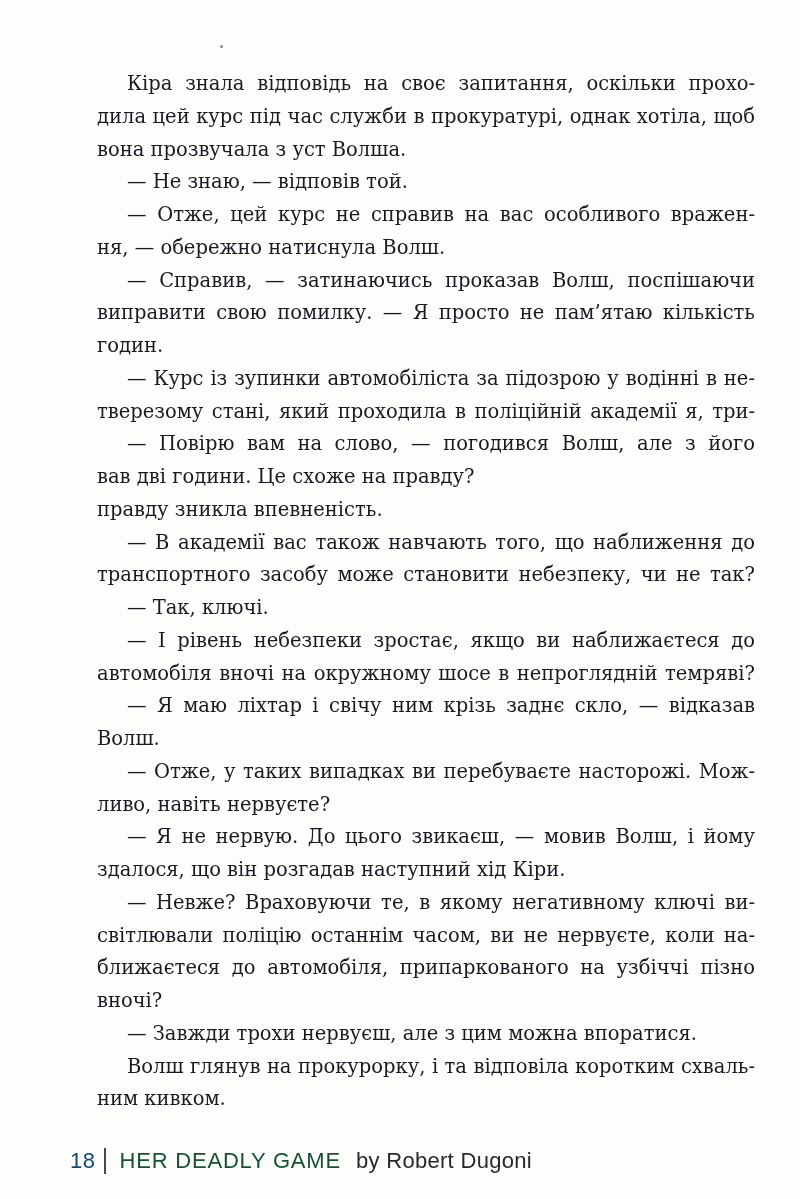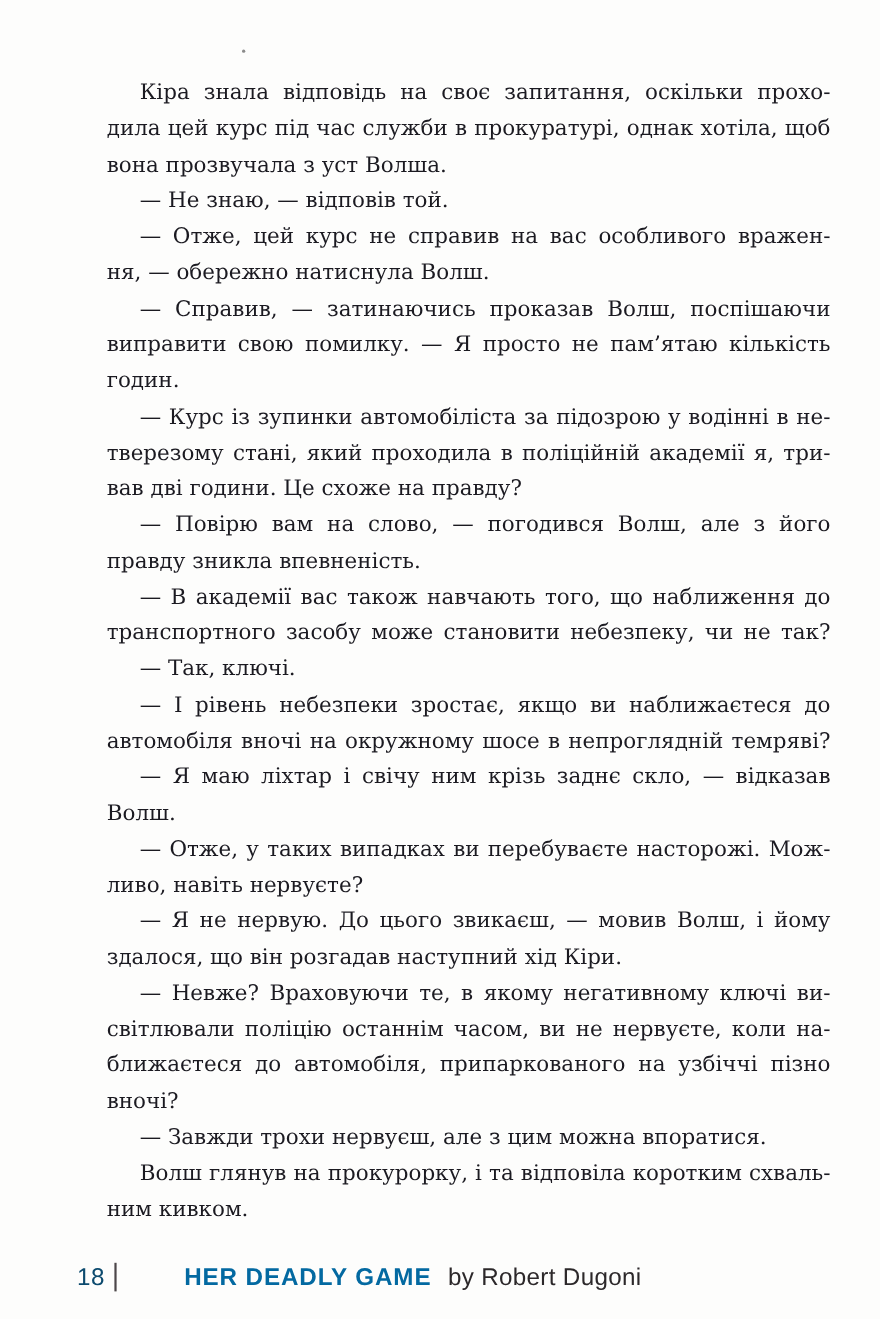--- a/index.html
+++ b/index.html
@@ -54,24 +54,23 @@
     color: #0c4a6e;
     letter-spacing: 0.5px;
   }
   .footer .divider {
     width: 2px;
     height: 26px;
     background: #4c4749;
     margin: 0 13px 0 9px;
   }
   .footer .title {
-    font-weight: bold;
-    color: #0369a1;
+    font-weight: normal;
+    color: #14532d;
     letter-spacing: 0.8px;
-    margin-left: 48px;
   }
   .footer .author {
     margin-left: 15px;
     letter-spacing: 0.3px;
     color: #2c282a;
   }
 </style>
 </head>
 <body>
 
@@ -84,22 +83,22 @@
       <div class="line fill">дила цей курс під час служби в прокуратурі, однак хотіла, щоб</div>
       <div class="line">вона прозвучала з уст Волша.</div>
       <div class="line indent">— Не знаю, — відповів той.</div>
       <div class="line indent fill">— Отже, цей курс не справив на вас особливого вражен-</div>
       <div class="line">ня, — обережно натиснула Волш.</div>
       <div class="line indent fill">— Справив, — затинаючись проказав Волш, поспішаючи</div>
       <div class="line fill">виправити свою помилку. — Я просто не пам’ятаю кількість</div>
       <div class="line">годин.</div>
       <div class="line indent fill">— Курс із зупинки автомобіліста за підозрою у водінні в не-</div>
       <div class="line fill">тверезому стані, який проходила в поліційній академії я, три-</div>
+      <div class="line indent fill">— Повірю вам на слово, — погодився Волш, але з його</div>
       <div class="line">вав дві години. Це схоже на правду?</div>
-      <div class="line indent fill">— Повірю вам на слово, — погодився Волш, але з його</div>
       <div class="line">правду зникла впевненість.</div>
       <div class="line indent fill">— В академії вас також навчають того, що наближення до</div>
       <div class="line fill">транспортного засобу може становити небезпеку, чи не так?</div>
       <div class="line indent">— Так, ключі.</div>
       <div class="line indent fill">— І рівень небезпеки зростає, якщо ви наближаєтеся до</div>
       <div class="line fill">автомобіля вночі на окружному шосе в непроглядній темряві?</div>
       <div class="line indent fill">— Я маю ліхтар і свічу ним крізь заднє скло, — відказав</div>
       <div class="line">Волш.</div>
       <div class="line indent fill">— Отже, у таких випадках ви перебуваєте насторожі. Мож-</div>
       <div class="line">ливо, навіть нервуєте?</div>

